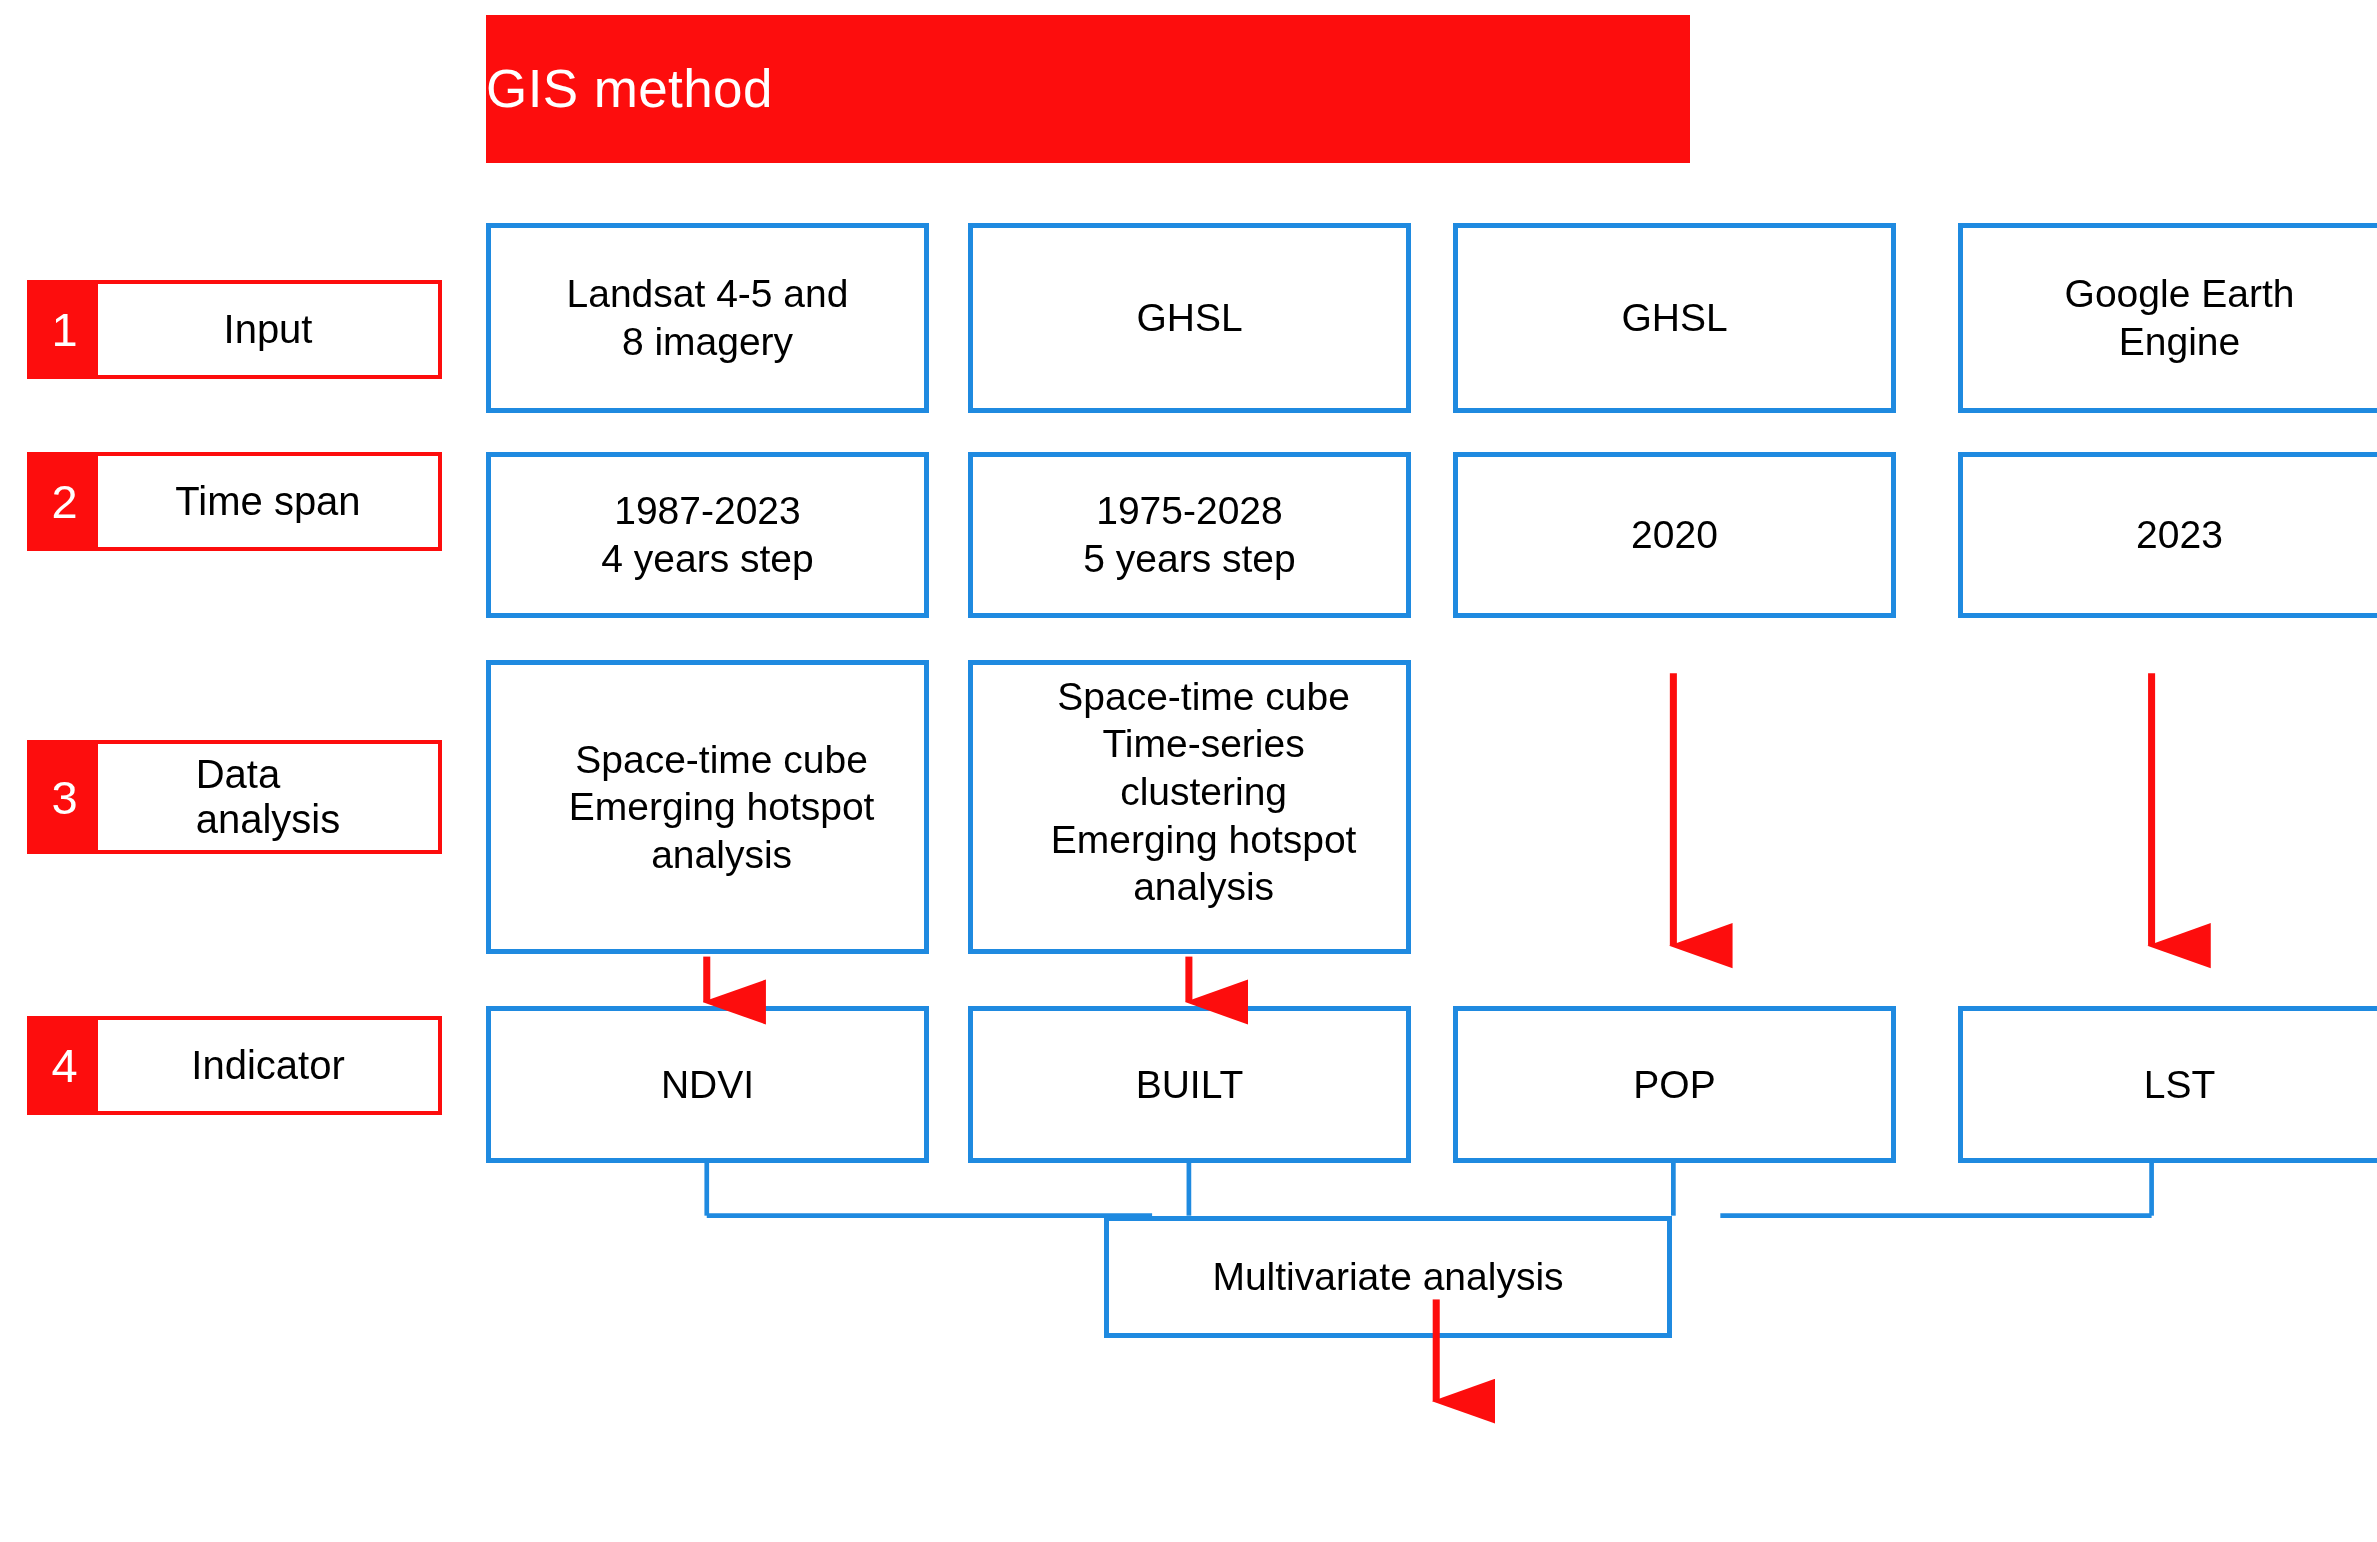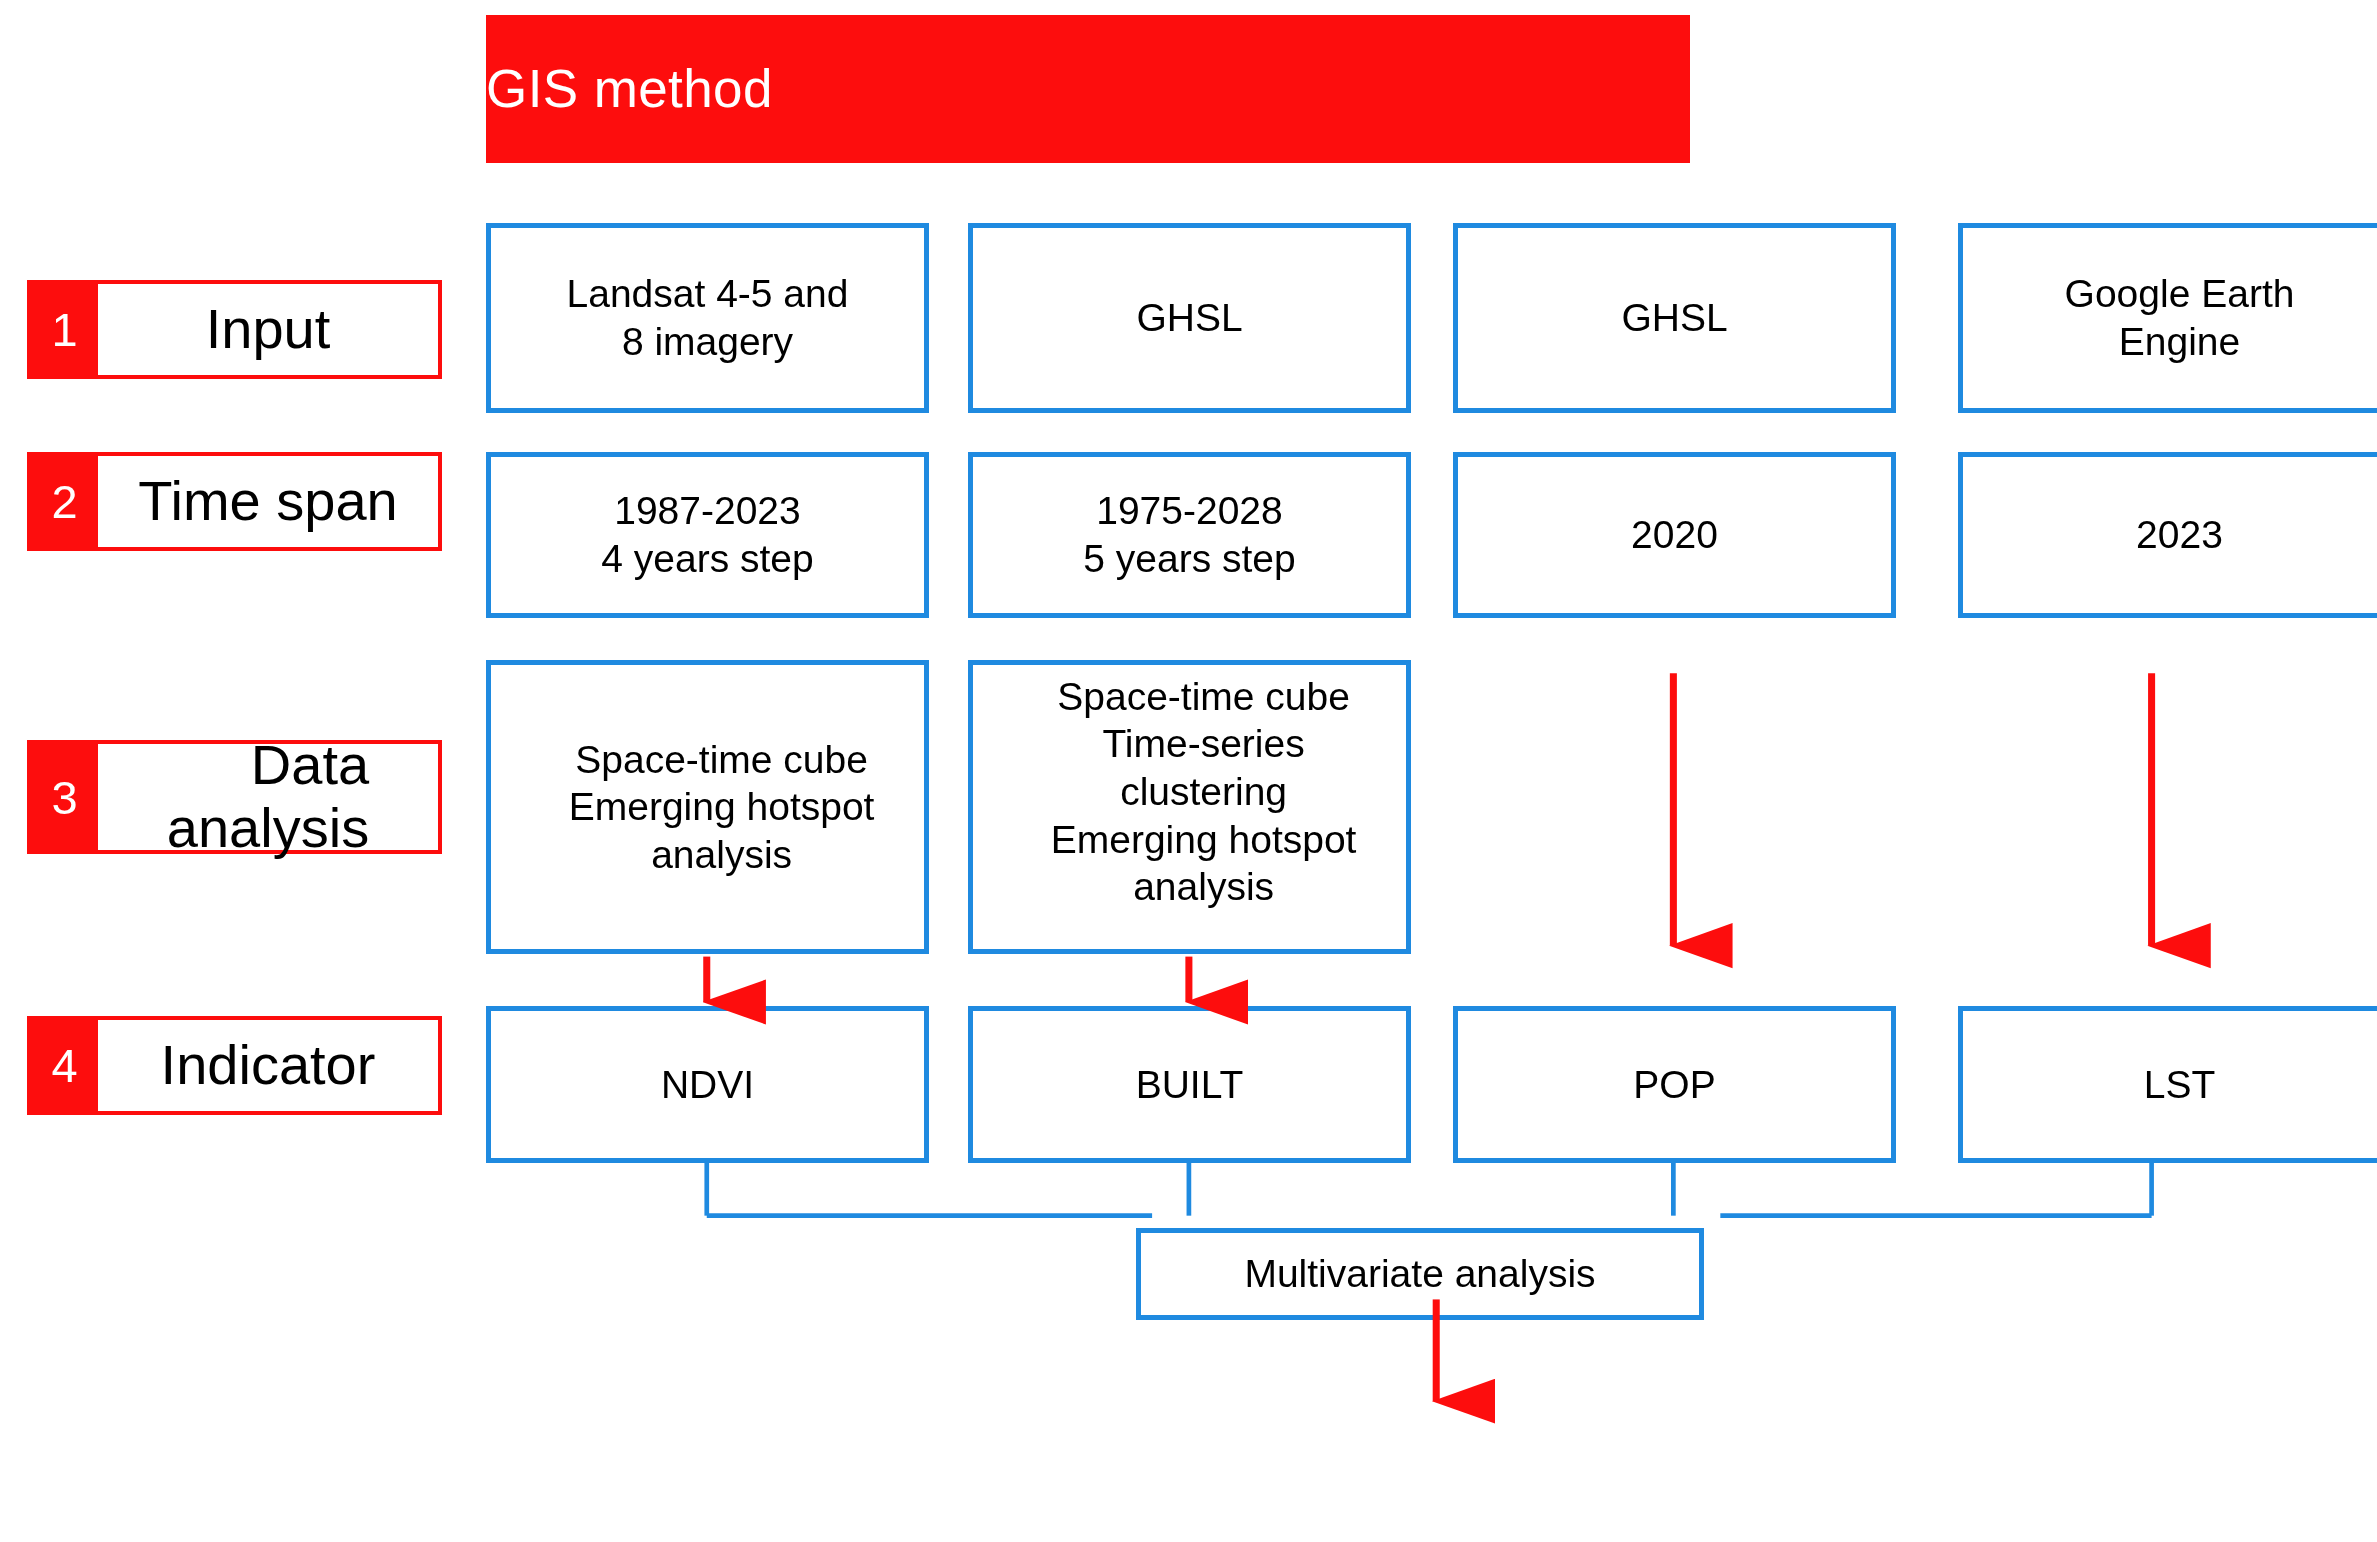--- a/index.html
+++ b/index.html
@@ -55,26 +55,26 @@
     color: #ffffff;
     font-size: 47px;
     display: flex;
     align-items: center;
     justify-content: center;
   }
   .stage-text {
     flex: 1 1 auto;
     background: #ffffff;
     color: #000000;
-    font-size: 56px;
+    font-size: 40px;
     line-height: 1.12;
     display: flex;
     align-items: center;
     justify-content: center;
-    text-align: right;
+    text-align: left;
     padding: 4.7px 3.1px;
     box-sizing: border-box;
   }
 
   .stage-label.row1 { top: 280px;  height: 99px; }
   .stage-label.row2 { top: 452px;  height: 99px; }
   .stage-label.row3 { top: 740px;  height: 114px; }
   .stage-label.row4 { top: 1016px; height: 99px; }
 
   
@@ -101,25 +101,24 @@
   .col4 { left: 1930px; width: 443px; margin-left: 28px; }
 
   
   .rowInput  { top: 223px;  height: 190px; }
   .rowTime   { top: 452px;  height: 166px; }
   .rowData   { top: 660px;  height: 294px; padding-left: 36px; }
   .rowInd    { top: 1006px; height: 157px; text-align: center; }
 
   
   .box-multivariate {
-    left: 1136px;
+    left: 1104px;
     top: 1216px;
     width: 568px;
-    height: 92px;
-    margin-top: 12px;
+    height: 122px;
   }
   .box-results {
     left: 1152px;
     top: 1384px;
     width: 568px;
     height: 147px;
   }
 
   
   #connectors {

